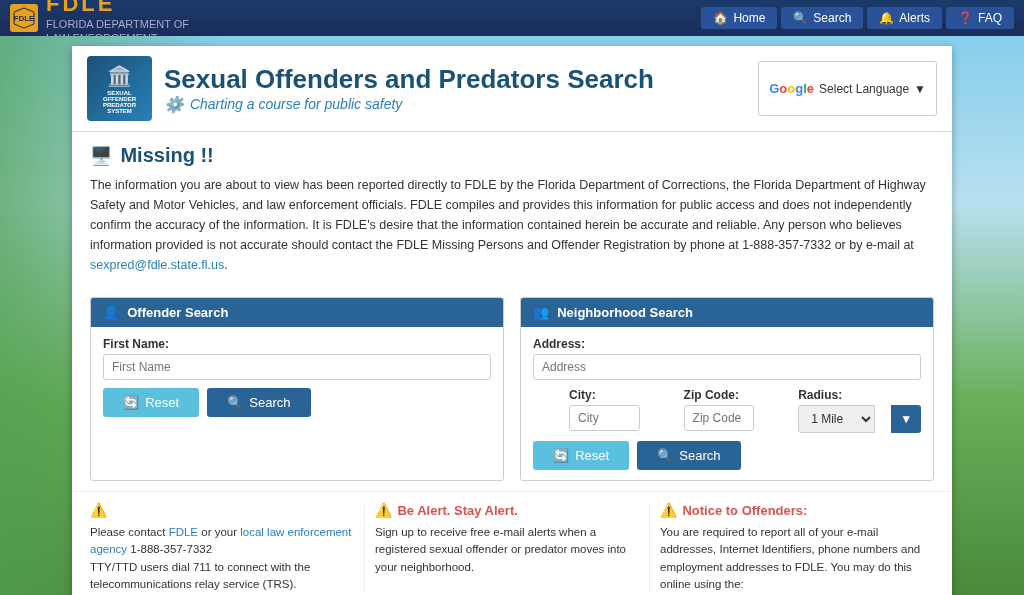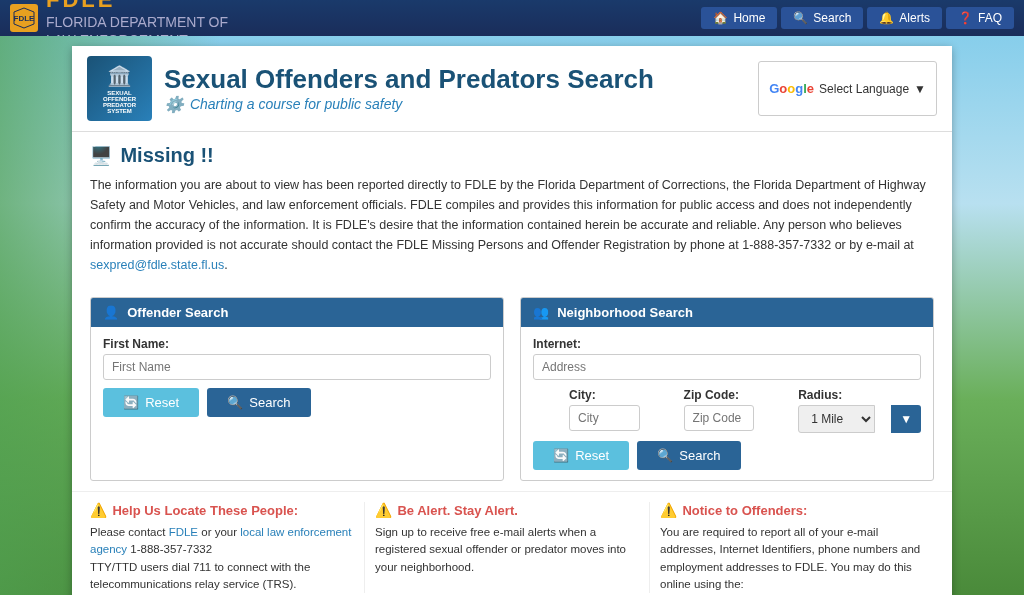--- a/index.html
+++ b/index.html
@@ -342,21 +342,21 @@
 <nav class="top-nav">
   <div class="logo-area">
     <div class="logo-shield">
       <svg width="22" height="22" viewBox="0 0 22 22">
         <polygon points="11,1 21,5 21,17 11,21 1,17 1,5" fill="#e8a020" stroke="#1a2d5a" stroke-width="1"></polygon>
         <text x="11" y="14" text-anchor="middle" font-size="8" font-weight="bold" fill="#1a2d5a">FDLE</text>
       </svg>
     </div>
     <div>
       <div style="color:#e8a020;font-size:22px;font-weight:bold;letter-spacing:3px;">FDLE</div>
-      <div style="color:#aac;font-size:14px;line-height:1.3;">
+      <div style="color:#aac;font-size:11px;line-height:1.3;">
         <div>FLORIDA DEPARTMENT OF</div>
         <div>LAW ENFORCEMENT</div>
       </div>
     </div>
   </div>
   <div class="nav-buttons">
     <button class="nav-btn">🏠 <span>Home</span></button>
     <button class="nav-btn">🔍 <span>Search</span></button>
     <button class="nav-btn">🔔 <span>Alerts</span></button>
     <button class="nav-btn">❓ <span>FAQ</span></button>
@@ -430,21 +430,21 @@
         </div>
       </div>
 
       <div class="search-form-box">
         <div class="form-header">
           <span>👥</span>
           <span>Neighborhood Search</span>
         </div>
         <div class="form-body">
           <div class="form-row">
-            <label>Internet:</label>
+            <label>Address:</label>
             <input type="text" placeholder="Address" style="">
           </div>
           <div class="form-row-inline">
             <div class="field">
               <label>City:</label>
               <input type="text" placeholder="City" style="">
             </div>
             <div class="field">
               <label>Zip Code:</label>
               <input type="text" placeholder="Zip Code" style="">
@@ -473,21 +473,20 @@
             </button>
           </div>
         </div>
       </div>
     </div>
 
     <div class="footer-sections">
       <div class="footer-col">
         <div class="footer-col-title red">
           <span class="alert-icon">⚠️</span>
-          <span>Help Us Locate These People:</span>
         </div>
         <p>
           <span>Please contact </span><a href="#">FDLE</a><span> or your </span><a href="#">local law enforcement agency</a><span> 1-888-357-7332</span><br><span>TTY/TTD users dial 711 to connect with the telecommunications relay service (TRS).</span>
         </p>
       </div>
       <div class="footer-col">
         <div class="footer-col-title red">
           <span class="alert-icon">⚠️</span>
           <span>Be Alert. Stay Alert.</span>
         </div>

